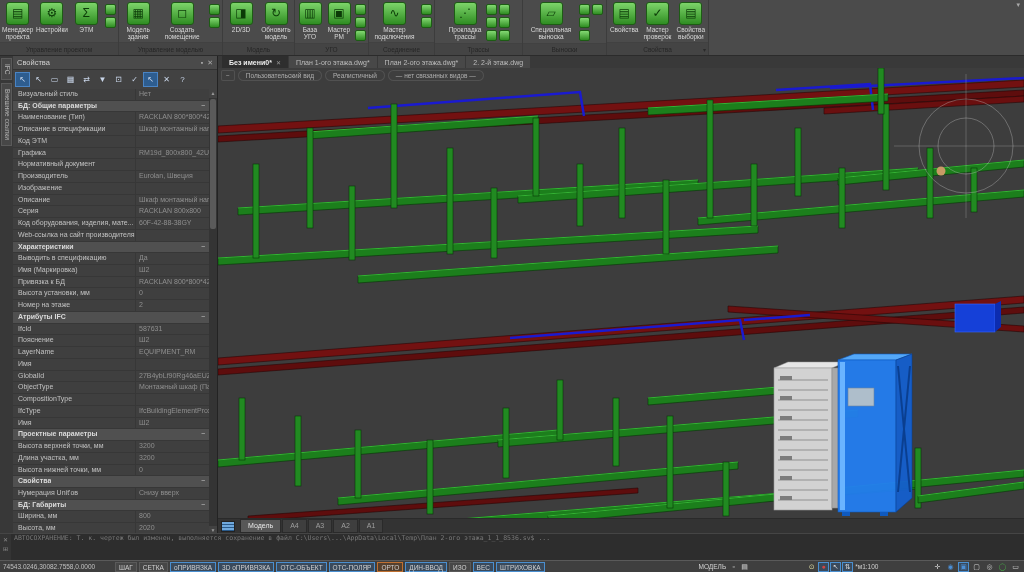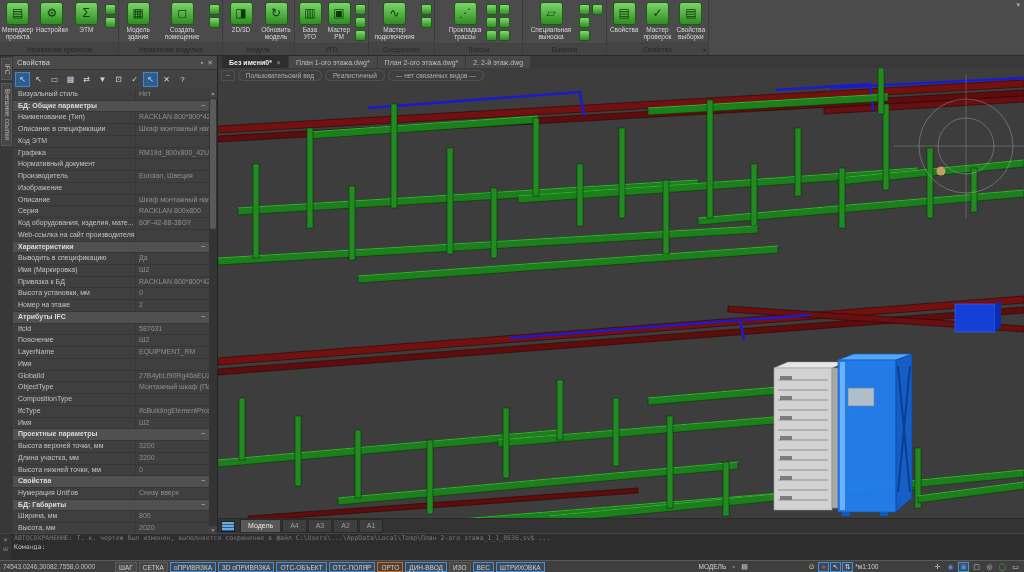--- a/index.html
+++ b/index.html
@@ -590,21 +590,20 @@
       <div class="ltab">A1</div>
     </div>
 
   <div id="cmd">
     <div class="cmd-gutter">
       <span>✕</span>
       <span>⊞</span>
     </div>
     <div class="cmd-lines">
       <div class="cl1">АВТОСОХРАНЕНИЕ: Т. к. чертеж был изменен, выполняется сохранение в файл C:\Users\...\AppData\Local\Temp\План 2-ого этажа_1_1_8536.sv$ ...</div>
-      <div class="cl3">Команда:</div>
     </div>
   </div>
 
   <div id="status">
     <span class="coords">74543.0246,30082.7558,0.0000</span>
     <span id="stoggles" style="display:flex;gap:2px;">
         <span class="sbtn">ШАГ</span>
         <span class="sbtn">СЕТКА</span>
         <span class="sbtn on">оПРИВЯЗКА</span>
         <span class="sbtn on">3D оПРИВЯЗКА</span>

